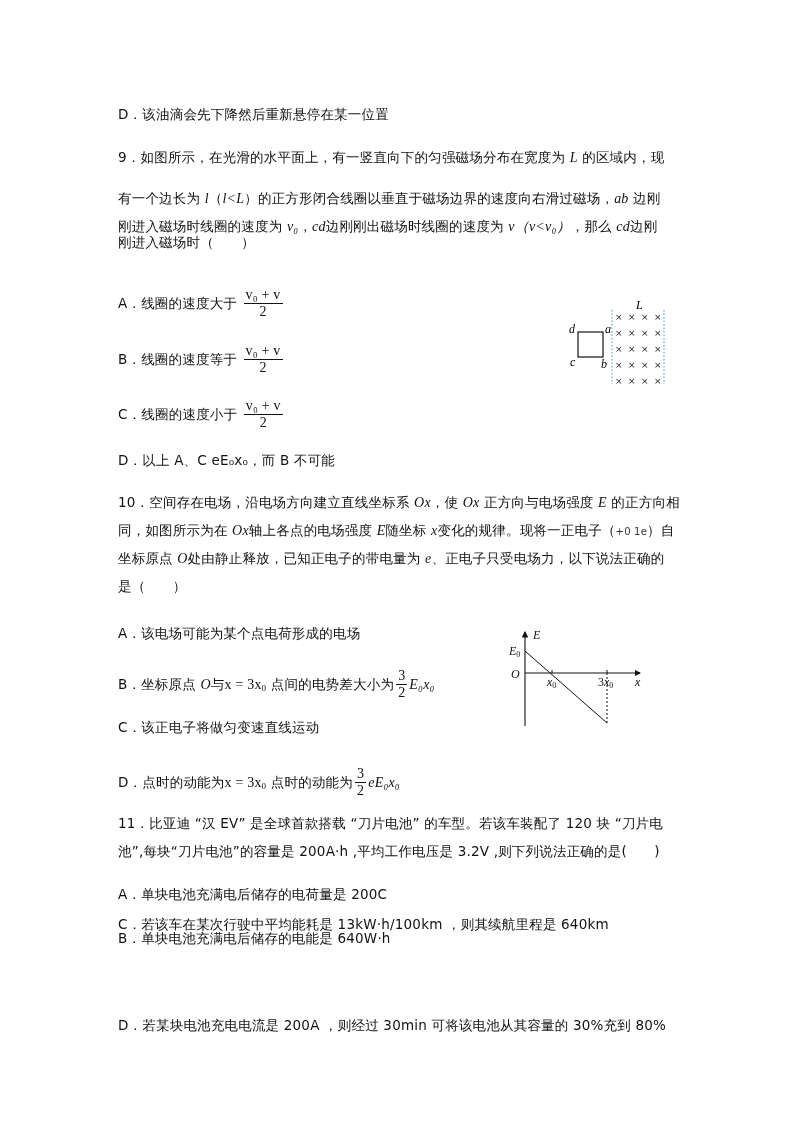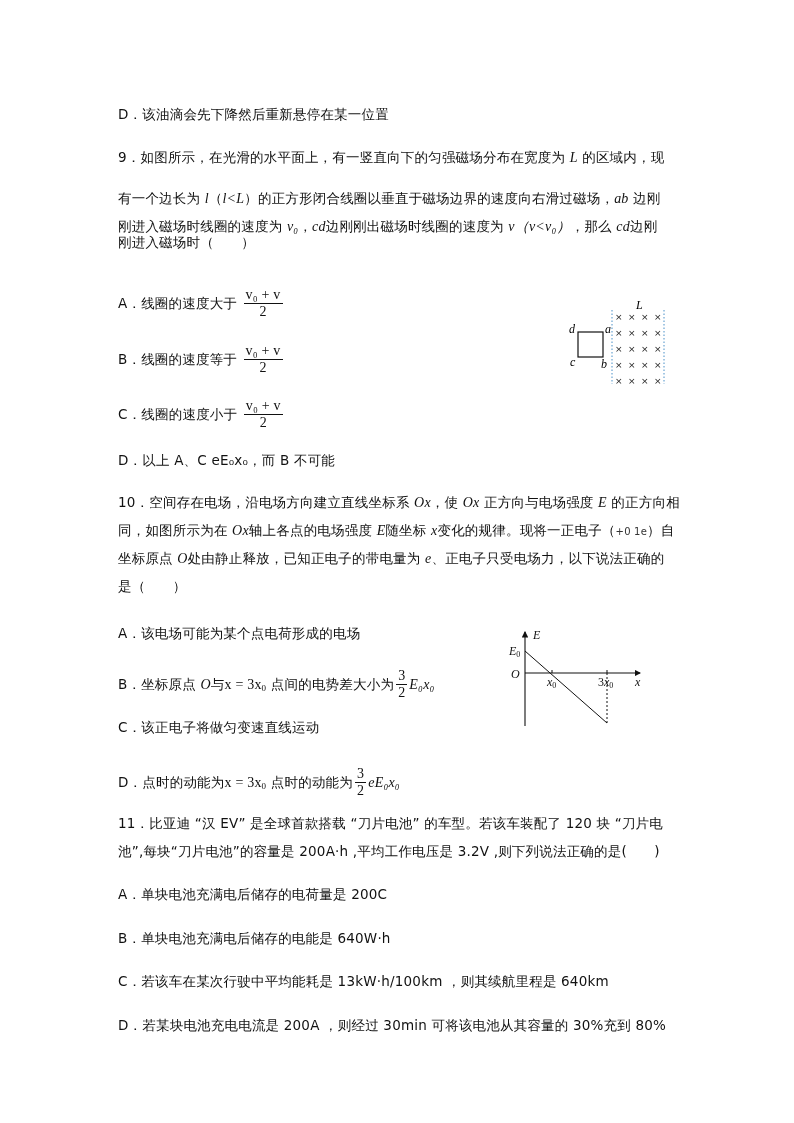--- a/index.html
+++ b/index.html
@@ -156,18 +156,18 @@
 <div class="line" style="top:841px">
   <span>池”,每块“刀片电池”的容量是 200A·h ,平均工作电压是 3.2V ,则下列说法正确的是(　　)</span>
 </div>
 
 <div class="line" style="top:884px">
   <span>A．</span><span>单块电池充满电后储存的电荷量是 200C</span>
 </div>
 <div class="line" style="top:928px">
   <span>B．</span><span>单块电池充满电后储存的电能是 640W·h</span>
 </div>
-<div class="line" style="top:971px">
+<div class="line" style="top:914px">
   <span>C．</span><span>若该车在某次行驶中平均能耗是 13kW·h/100km ，则其续航里程是 640km</span>
 </div>
 <div class="line" style="top:1015px">
   <span>D．</span><span>若某块电池充电电流是 200A ，则经过 30min 可将该电池从其容量的 30%充到 80%</span>
 </div>
 
 </body></html>

